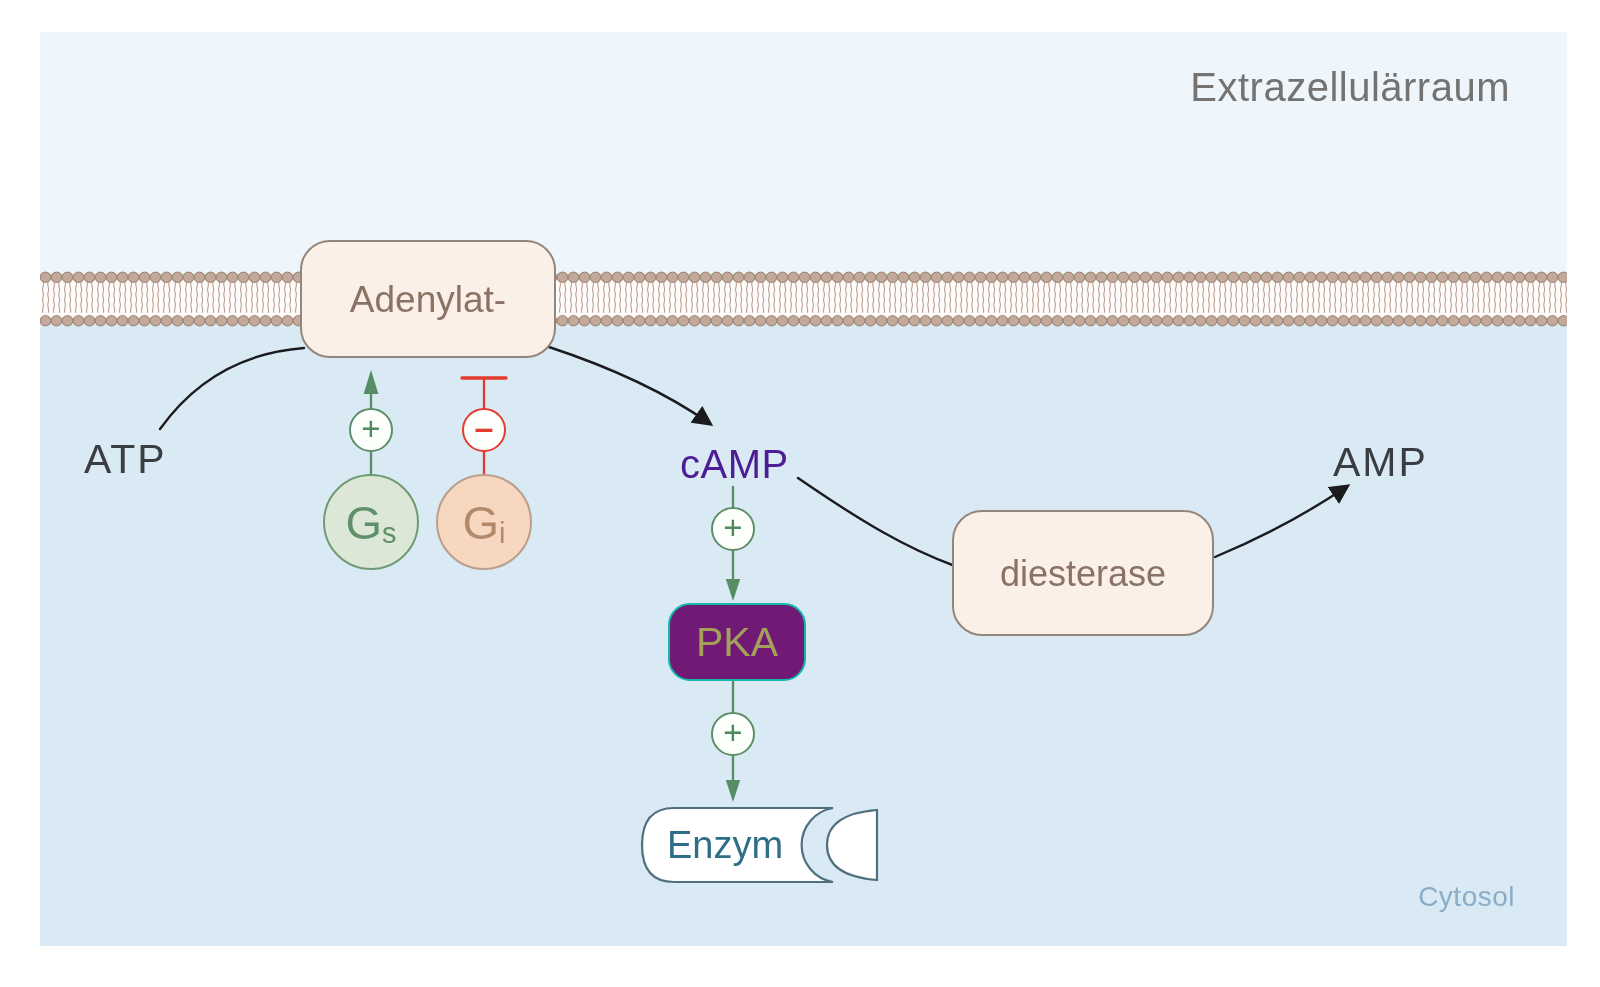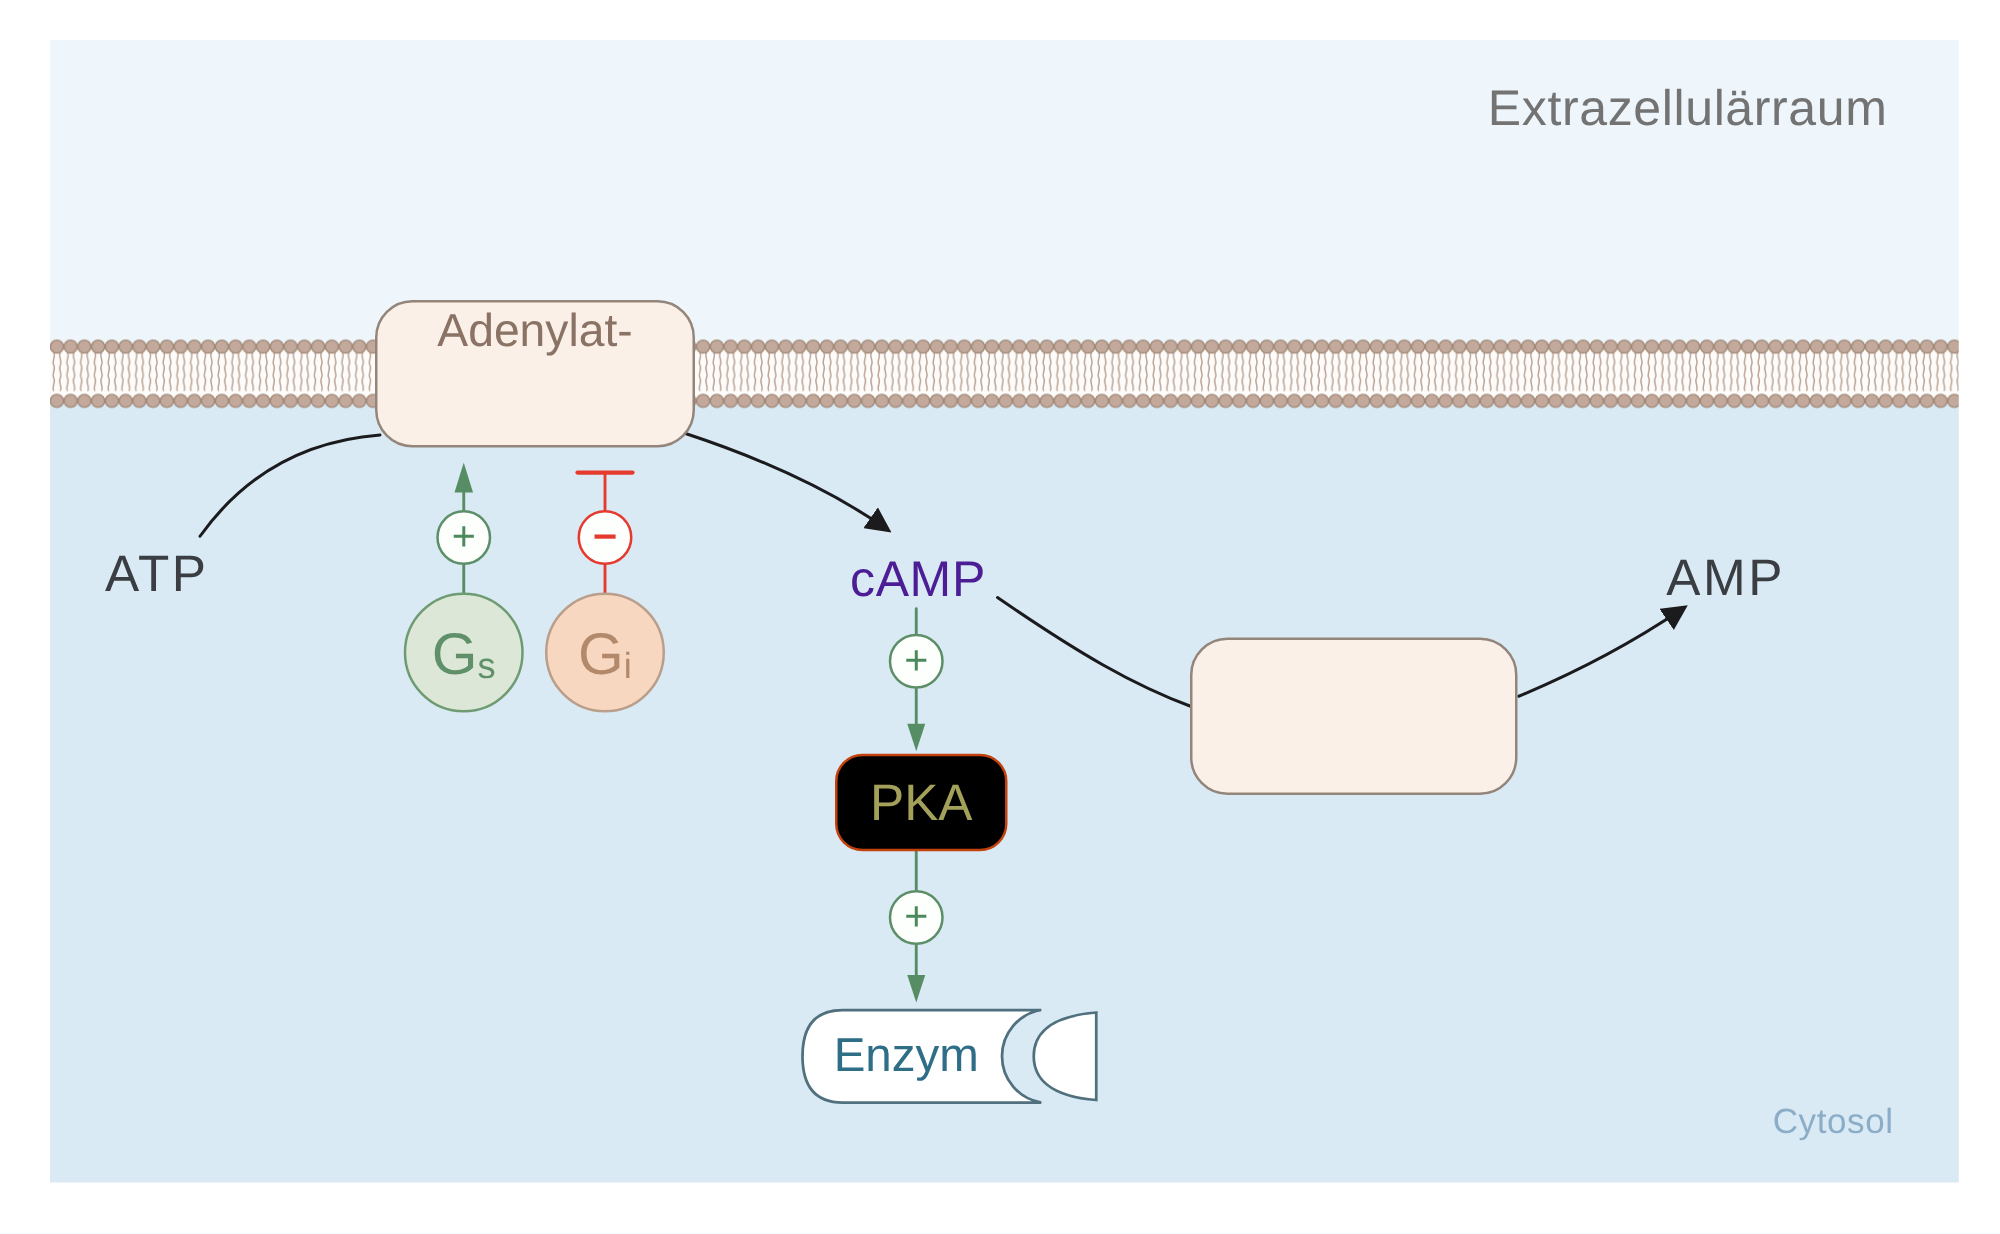--- a/index.html
+++ b/index.html
@@ -18,30 +18,30 @@
   .label-extra{left:1100px;top:63px;width:410px;text-align:right;font-size:40px;line-height:48px;}
   .label-cyto{left:1315px;top:873px;width:200px;text-align:right;font-size:28px;line-height:48px;color:#8badc7;}
   
   .mol{color:#3a3d42;font-weight:400;letter-spacing:2px;font-size:41px;line-height:46px;}
   .mol-atp{left:84px;top:436px;width:124px;}
   .mol-amp{left:1333px;top:439px;width:124px;}
   .mol-camp{left:680px;top:441px;width:146px;font-weight:400;color:#4c1d95;letter-spacing:0.5px;font-size:40px;}
   
   .node-box{
     background:#faf0e8;border:2px solid #94857b;border-radius:30px;
-    color:#8a7265;text-align:center;display:flex;flex-direction:row;
+    color:#8a7265;text-align:center;display:flex;flex-direction:column;
     justify-content:center;font-size:37px;line-height:45px;
     box-sizing:border-box;
   }
   .box-ac{left:300px;top:240px;width:256px;height:118px;}
   .box-pde{left:952px;top:510px;width:262px;height:126px;font-size:36px;}
   
   .box-pka{
     left:668px;top:603px;width:138px;height:78px;box-sizing:border-box;
-    background:#000000;border:2px solid #c2410c;border-radius:22px;
+    background:#701a75;border:2px solid #14b8a6;border-radius:22px;
     color:#a3a05a;font-size:41px;display:flex;align-items:center;justify-content:center;
   }
   
   .enzyme-label{left:645px;top:824px;width:160px;text-align:center;font-size:38px;color:#2e6e87;}
   
   .g-circle{
     width:96px;height:96px;border-radius:50%;box-sizing:border-box;
     display:flex;align-items:center;justify-content:center;
   }
   .g-s{left:323px;top:474px;background:#dce7d7;border:2px solid #6f9b72;color:#5f9069;}
@@ -118,20 +118,21 @@
 
 <div class="abs mol mol-atp">ATP</div>
 <div class="abs mol mol-camp">cAMP</div>
 <div class="abs mol mol-amp">AMP</div>
 
 <div class="abs node-box box-ac">
   <span>Adenylat-</span>
 </div>
 
 <div class="abs node-box box-pde">
+  <span>diesterase</span>
 </div>
 
 <div class="abs box-pka">
   <span>PKA</span>
 </div>
 
 <div class="abs enzyme-label">Enzym</div>
 
 <div class="abs g-circle g-s">
   <span class="g-base">G</span>

